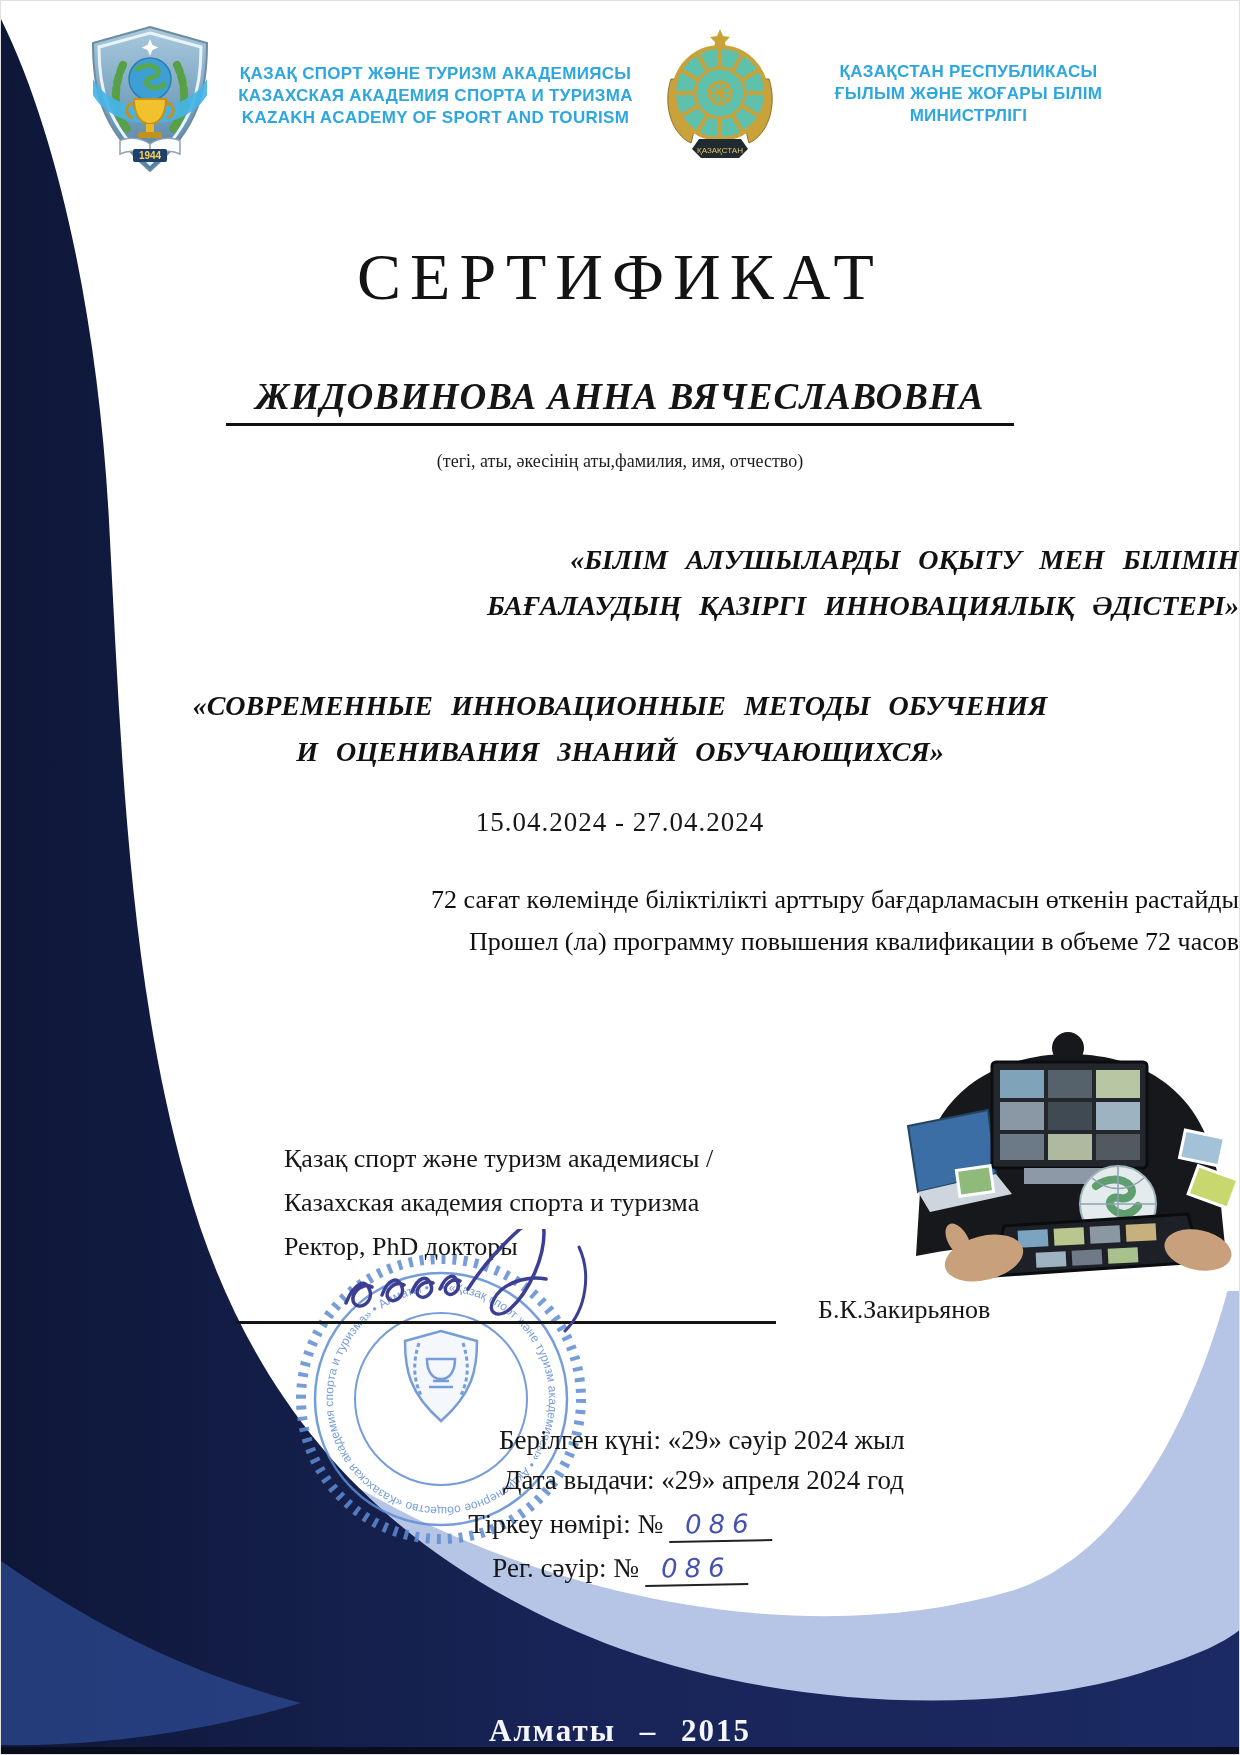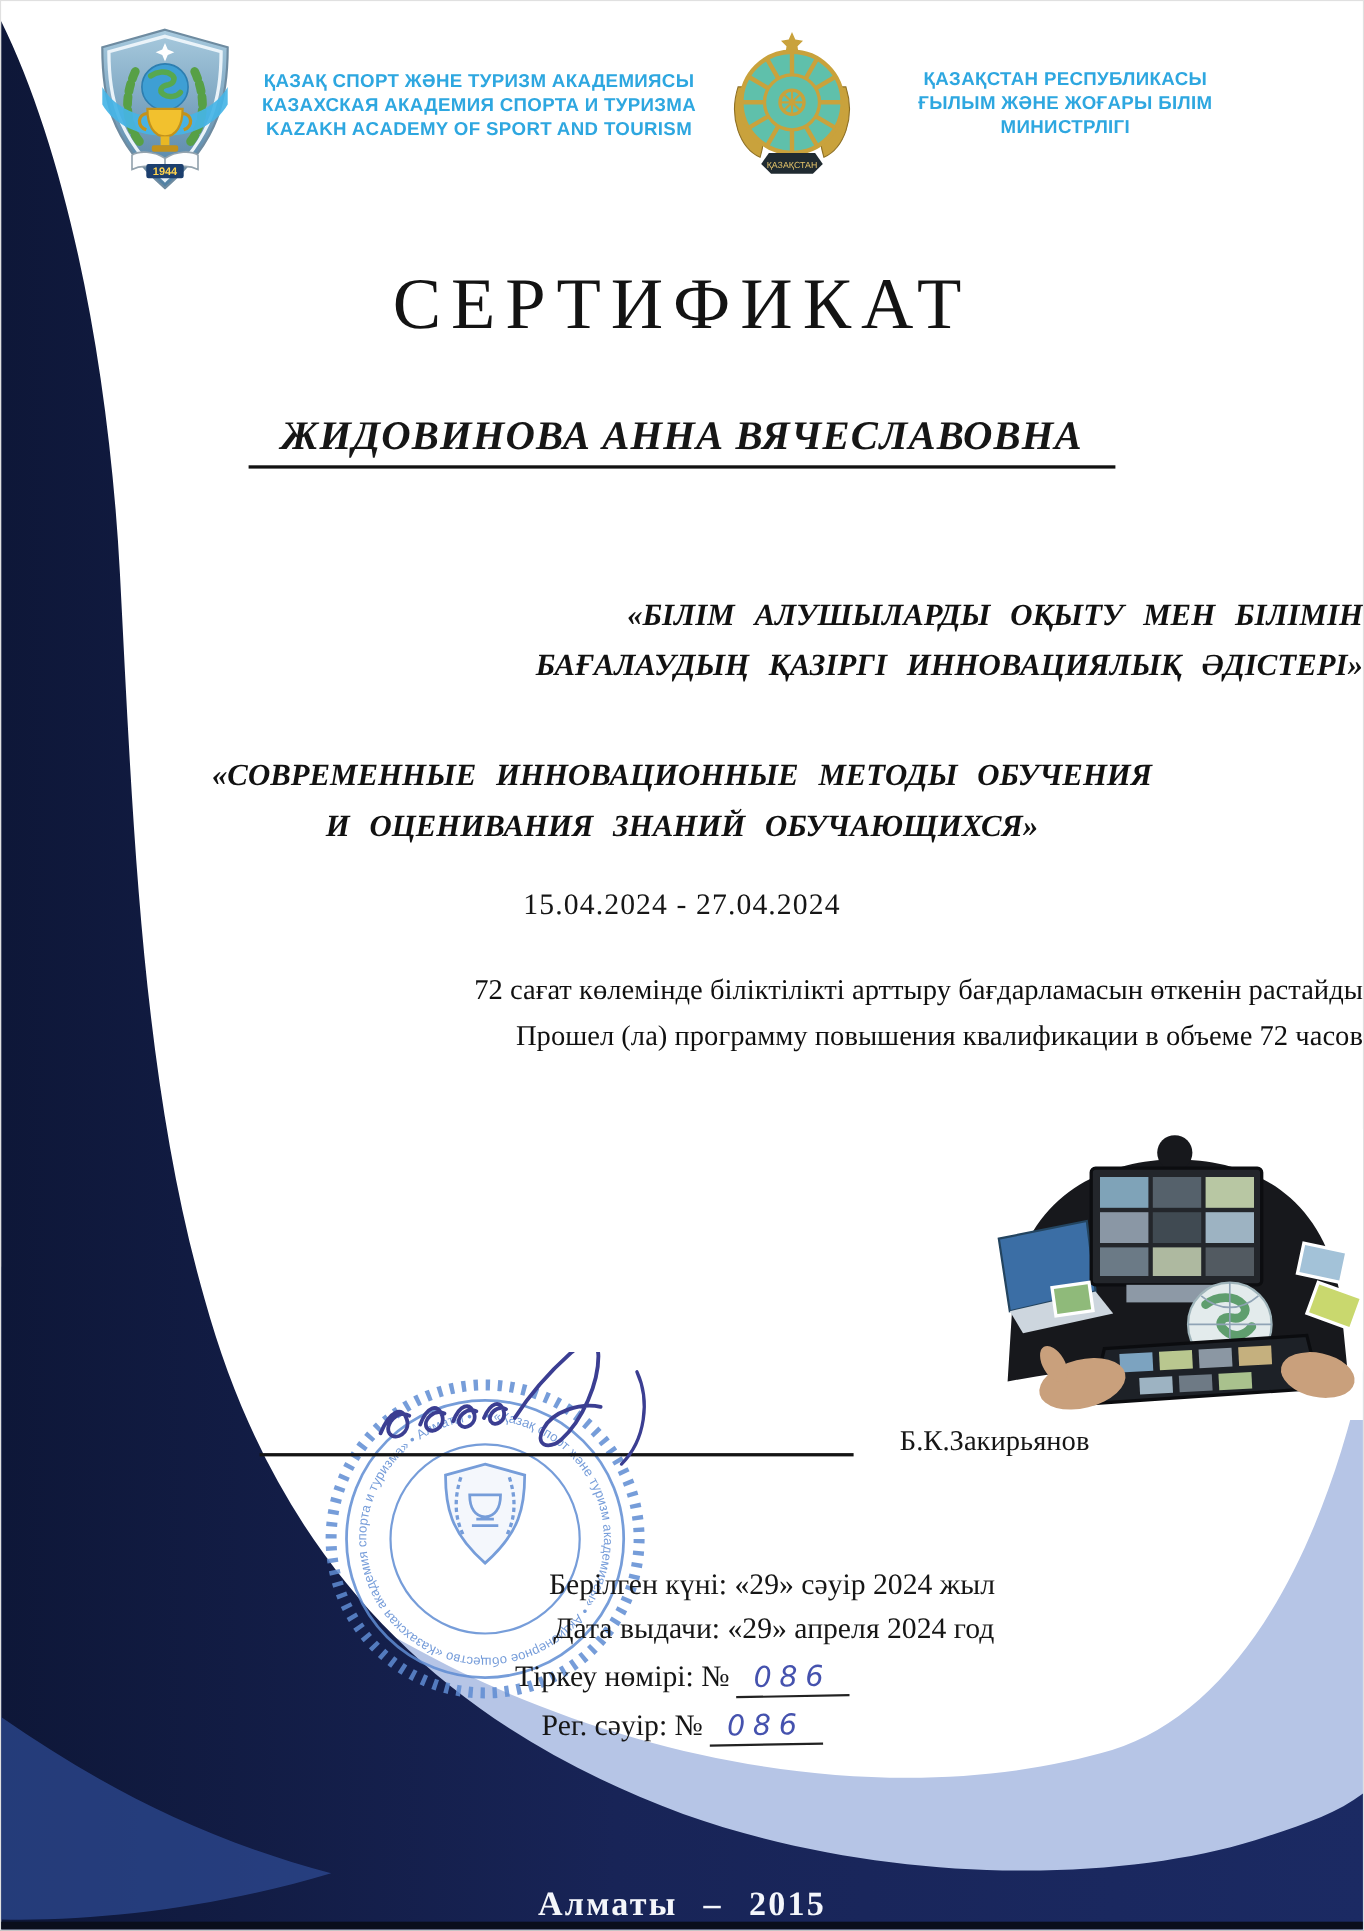--- a/index.html
+++ b/index.html
@@ -102,20 +102,21 @@
     <div>ҚАЗАҚСТАН РЕСПУБЛИКАСЫ</div>
     <div>ҒЫЛЫМ ЖӘНЕ ЖОҒАРЫ БІЛІМ</div>
     <div>МИНИСТРЛІГІ</div>
   </div>
 
   <div class="abs z name-row">
     <span class="name">ЖИДОВИНОВА АННА ВЯЧЕСЛАВОВНА</span>
   </div>
 
   <div class="abs z cert-title">СЕРТИФИКАТ</div>
+  <div class="abs z caption">(тегі, аты, әкесінің аты,фамилия, имя, отчество)</div>
 
   <div class="abs z course" style="top:536px;text-align:right;">
     <div>«БІЛІМ  АЛУШЫЛАРДЫ  ОҚЫТУ  МЕН  БІЛІМІН</div>
     <div>БАҒАЛАУДЫҢ  ҚАЗІРГІ  ИННОВАЦИЯЛЫҚ ӘДІСТЕРІ»</div>
   </div>
   <div class="abs z course" style="top:682px;">
     <div>«СОВРЕМЕННЫЕ  ИННОВАЦИОННЫЕ  МЕТОДЫ  ОБУЧЕНИЯ</div>
     <div>И  ОЦЕНИВАНИЯ  ЗНАНИЙ  ОБУЧАЮЩИХСЯ»</div>
   </div>
 
@@ -157,20 +158,25 @@
       <rect x="230" y="198" width="30" height="17" fill="#c5b07e" transform="rotate(-3 245 206)"></rect>
       <rect x="140" y="226" width="30" height="15" fill="#9db3c2" transform="rotate(-3 155 233)"></rect>
       <rect x="176" y="224" width="30" height="15" fill="#6e7a85" transform="rotate(-3 191 231)"></rect>
       <rect x="212" y="222" width="30" height="15" fill="#a9c18d" transform="rotate(-3 227 229)"></rect>
     </g>
     <ellipse cx="88" cy="232" rx="40" ry="22" fill="#c9a07c" transform="rotate(-14 88 232)"></ellipse>
     <ellipse cx="62" cy="214" rx="10" ry="18" fill="#c9a07c" transform="rotate(-30 62 214)"></ellipse>
     <ellipse cx="302" cy="224" rx="34" ry="20" fill="#c9a07c" transform="rotate(12 302 224)"></ellipse>
   </svg>
 
+  <div class="abs z org">
+    <div>Қазақ спорт және туризм академиясы /</div>
+    <div>Казахская академия спорта и туризма</div>
+    <div>Ректор,  PhD докторы</div>
+  </div>
 
   <svg class="abs" style="left:280px;top:1238px;z-index:1;opacity:.85;" width="320" height="320" viewBox="0 0 320 320">
     <defs>
       <path id="ringPath" d="M160 52 a108 108 0 1 1 -0.01 0 Z" fill="none"></path>
     </defs>
     <circle cx="160" cy="160" r="140" fill="none" stroke="#5f8cd3" stroke-width="10" stroke-dasharray="4 7"></circle>
     <circle cx="160" cy="160" r="126" fill="none" stroke="#5f8cd3" stroke-width="2.5"></circle>
     <circle cx="160" cy="160" r="86" fill="none" stroke="#5f8cd3" stroke-width="2"></circle>
     <text font-size="12" fill="#5f8cd3" font-family="Liberation Sans, sans-serif">
       <textPath href="#ringPath">• «Қазақ спорт және туризм академиясы» • Акционерное общество «Казахская академия спорта и туризма» • Алматы •</textPath>

